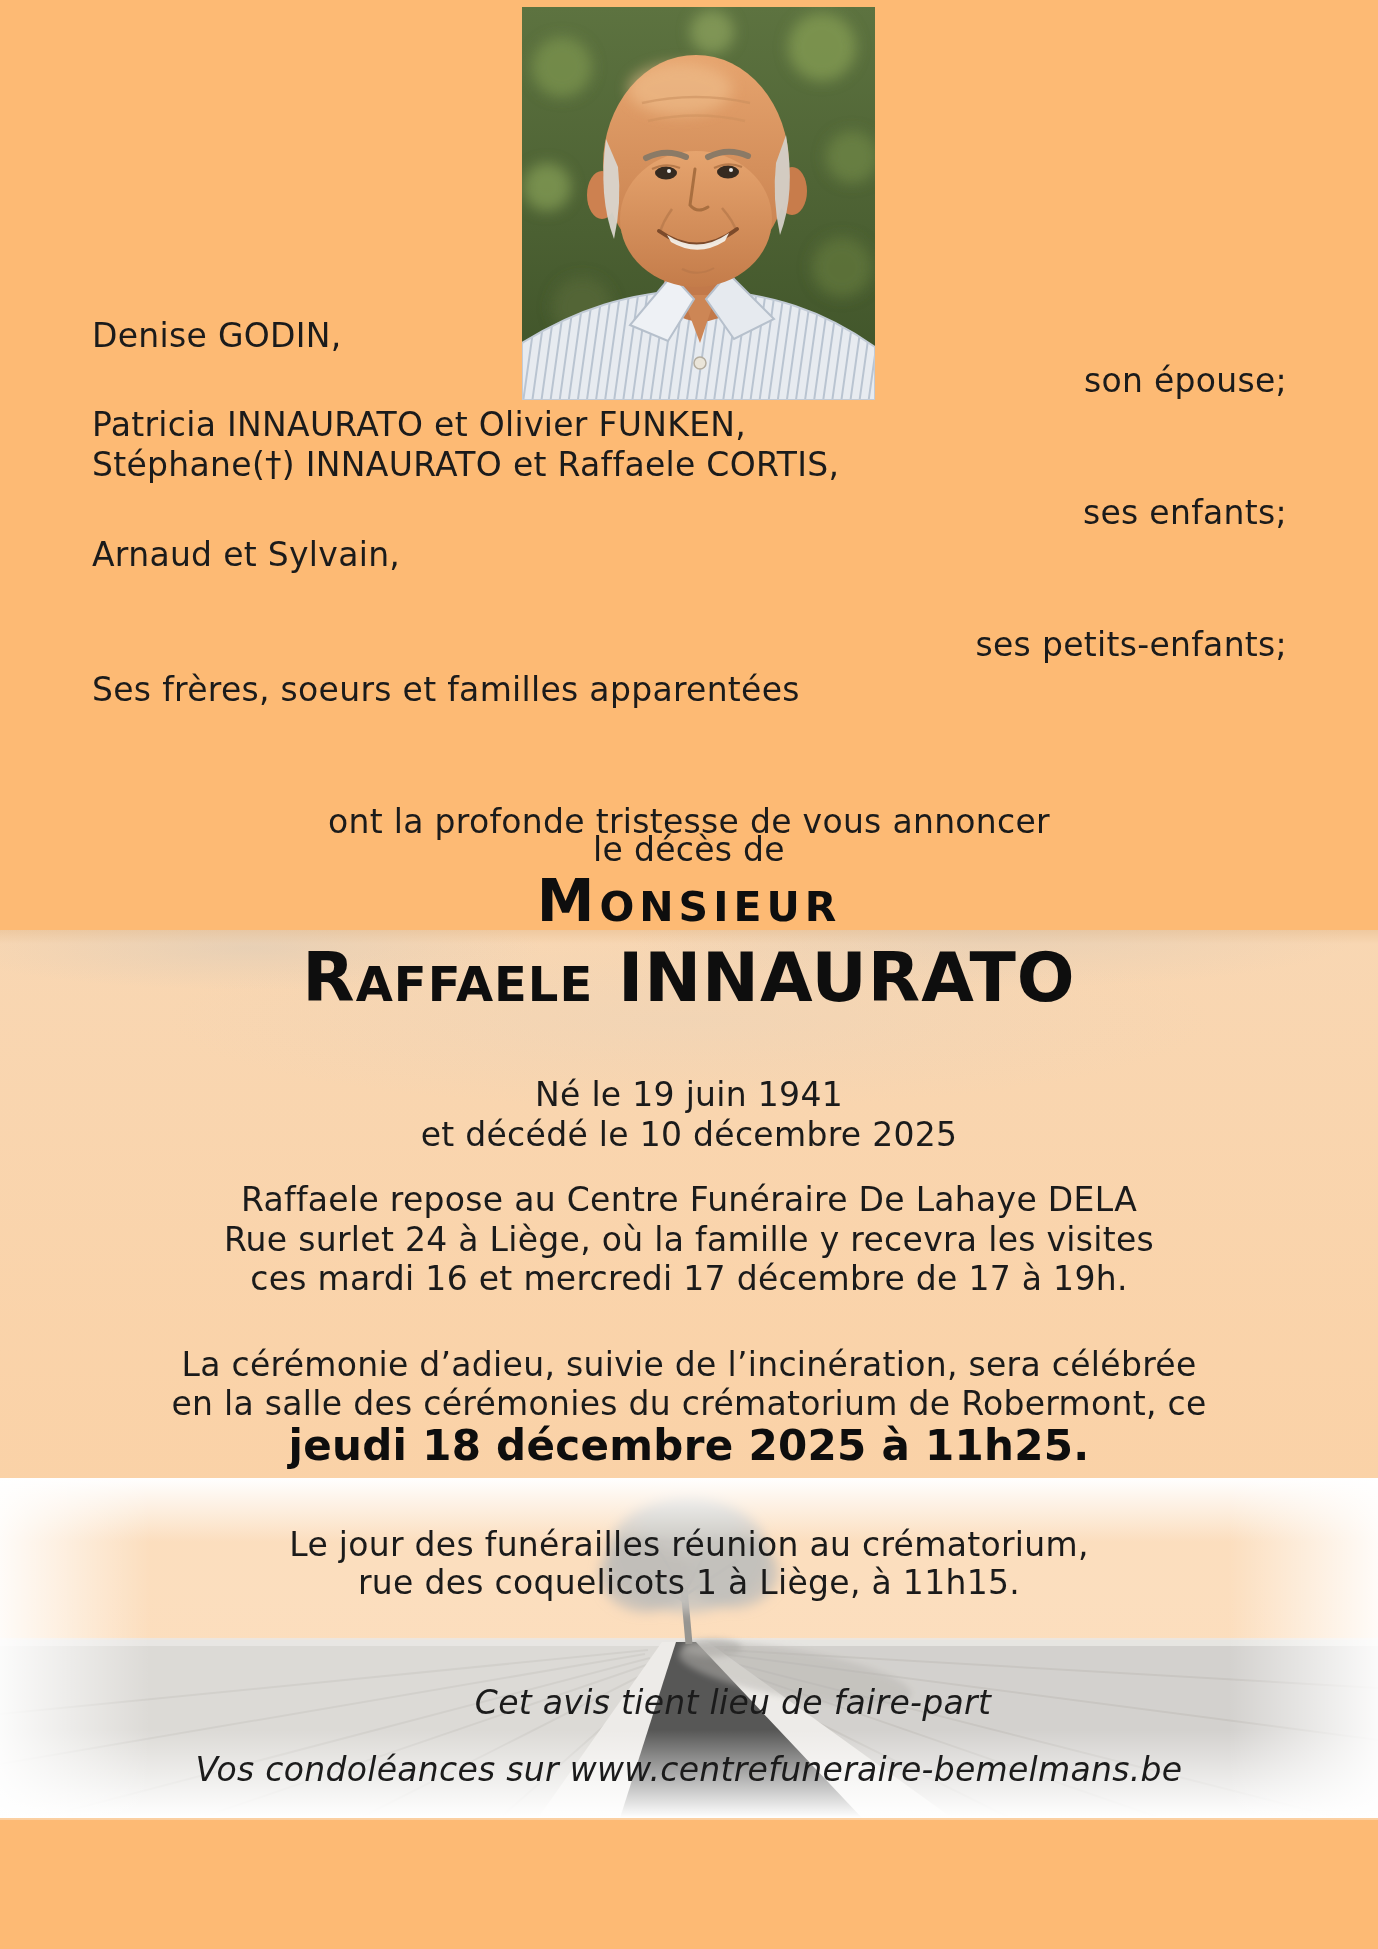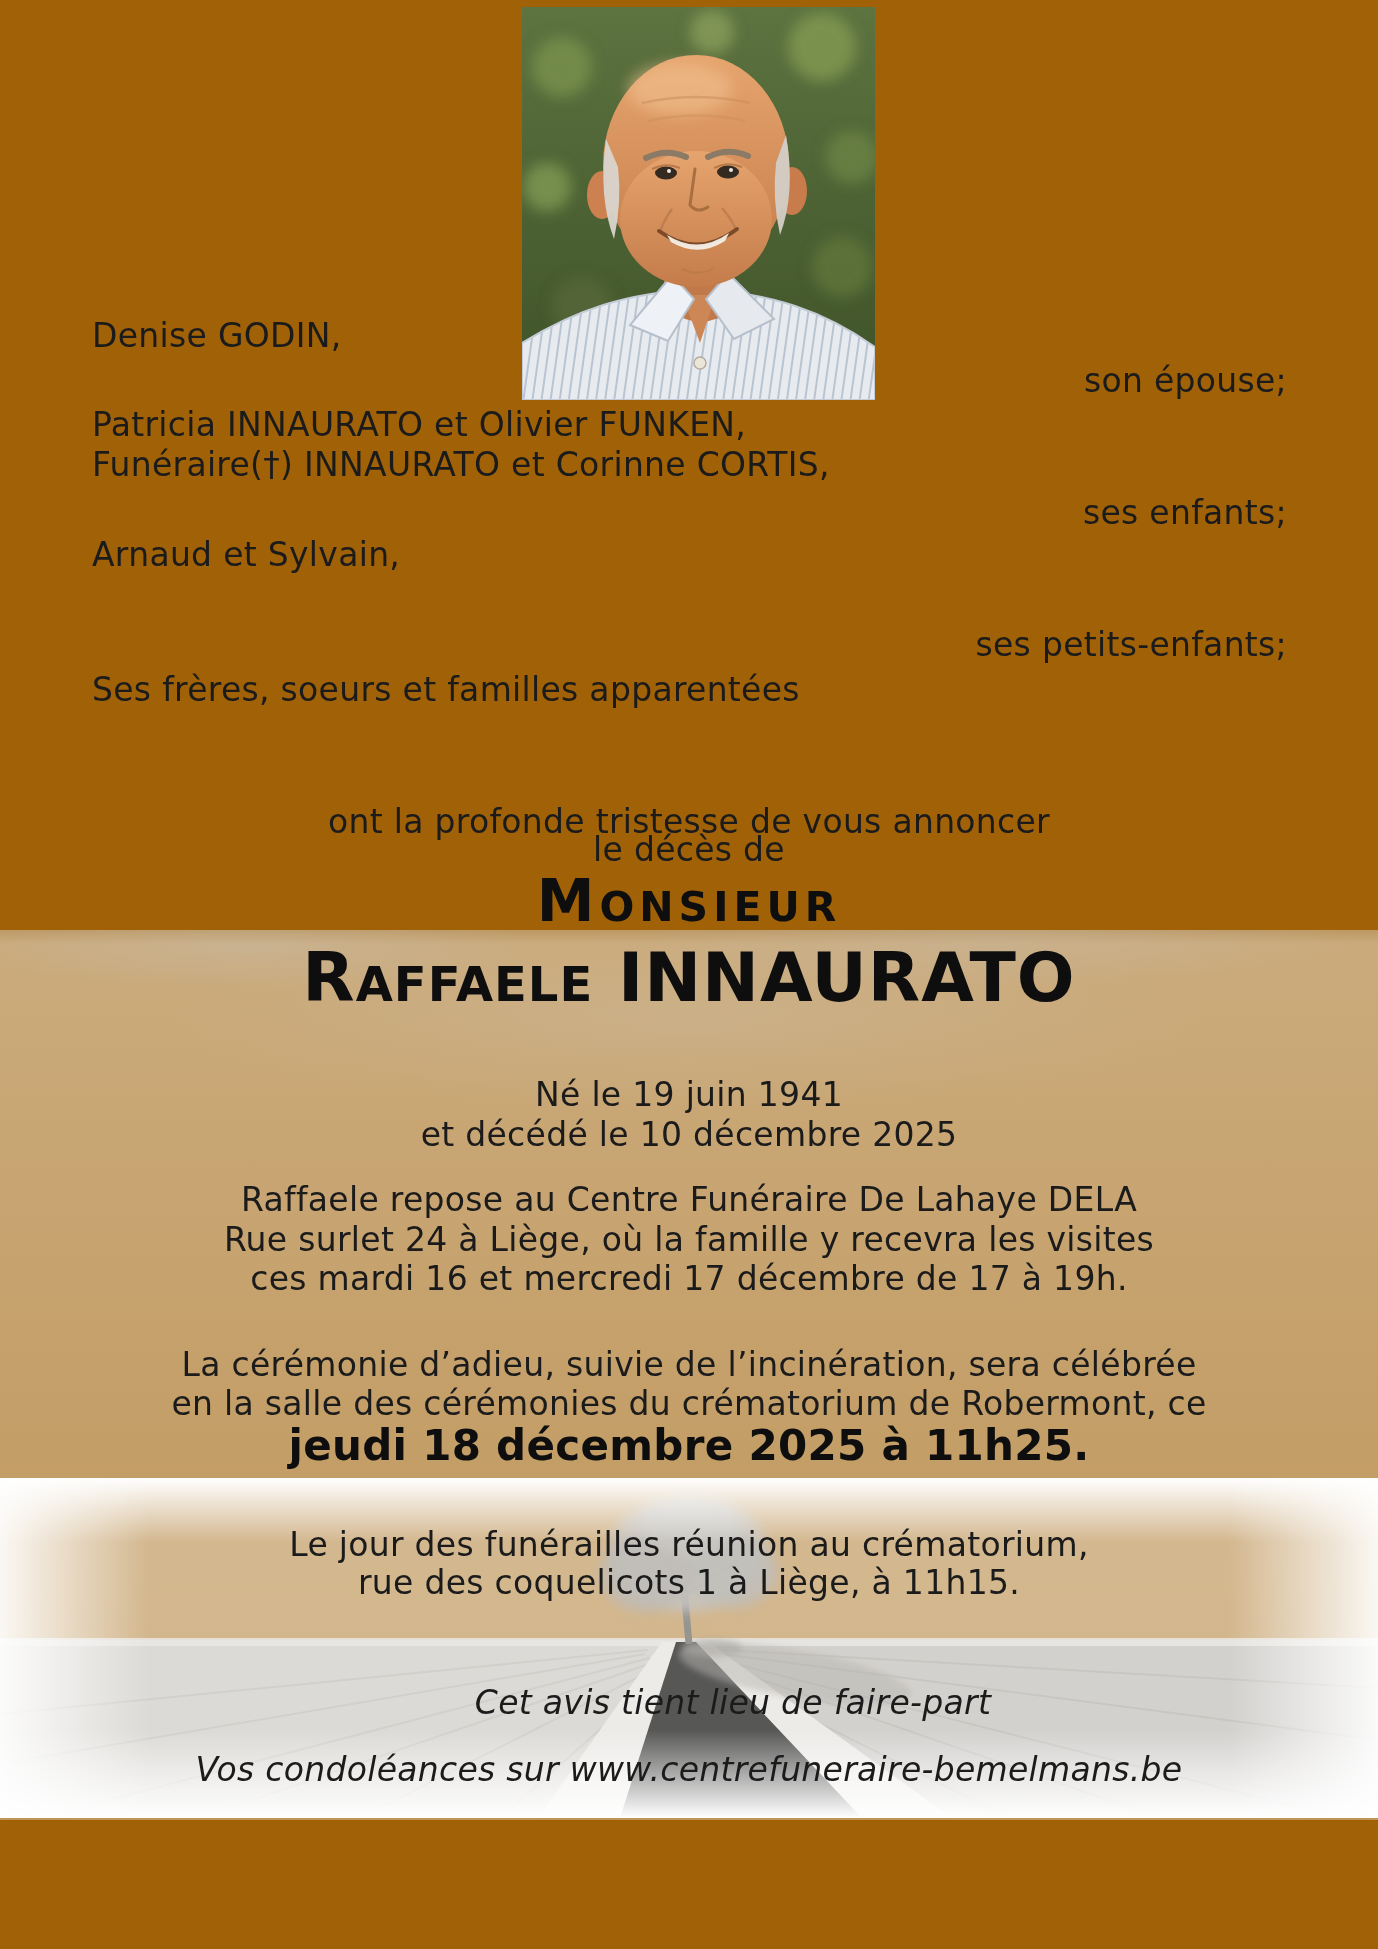--- a/index.html
+++ b/index.html
@@ -1,20 +1,20 @@
 <!DOCTYPE html>
 <html><head>
 <meta charset="utf-8">
 <style>
   html,body{margin:0;padding:0;background:#888;}
   .page{
     position:relative;
     width:1378px;height:1949px;
     margin:0 auto;
-    background:#a16207;
+    background:#fdba74;
     overflow:hidden;
     font-family:"DejaVu Sans",sans-serif;
     color:#1b1b1b;
   }
   
   .haze{
     position:absolute;left:0;top:930px;width:1378px;height:890px;
     background:
       radial-gradient(ellipse 420px 60px at 18% 2%, rgba(197,194,187,.32), transparent 70%),
       radial-gradient(ellipse 520px 70px at 72% 1%, rgba(197,194,187,.28), transparent 70%),
@@ -212,21 +212,21 @@
       <path d="M137,224 Q176,252 215,222" stroke="#7c4a2a" stroke-width="4" fill="none" stroke-linecap="round"></path>
       <path d="M145,228 Q176,248 207,226 L203,234 Q176,251 149,235 Z" fill="#f3efe8" opacity=".95"></path>
 
       <path d="M160,262 Q176,270 192,261" stroke="#b5774a" stroke-width="2" fill="none" opacity=".6"></path>
     </g>
   </svg>
 
   <div class="t left  y-denise">Denise GODIN,</div>
   <div class="t right y-spouse">son épouse;</div>
   <div class="t left  y-patricia">Patricia INNAURATO et Olivier FUNKEN,</div>
-  <div class="t left  y-stephane">Funéraire(†) INNAURATO et Corinne CORTIS,</div>
+  <div class="t left  y-stephane">Stéphane(†) INNAURATO et Raffaele CORTIS,</div>
   <div class="t right y-children">ses enfants;</div>
   <div class="t left  y-arnaud">Arnaud et Sylvain,</div>
   <div class="t right y-grandchildren">ses petits-enfants;</div>
   <div class="t left  y-siblings">Ses frères, soeurs et familles apparentées</div>
 
   <div class="t center y-ann1">ont la profonde tristesse de vous annoncer</div>
   <div class="t center y-ann2">le décès de</div>
 
   <div class="t center caps-title t-name     y-name">Raffaele INNAURATO</div>
   <div class="t center caps-title t-monsieur y-title">Monsieur</div>

